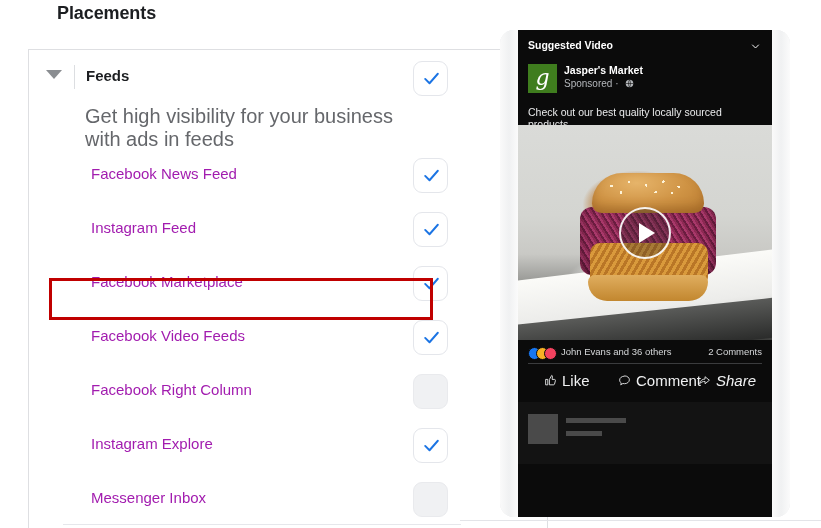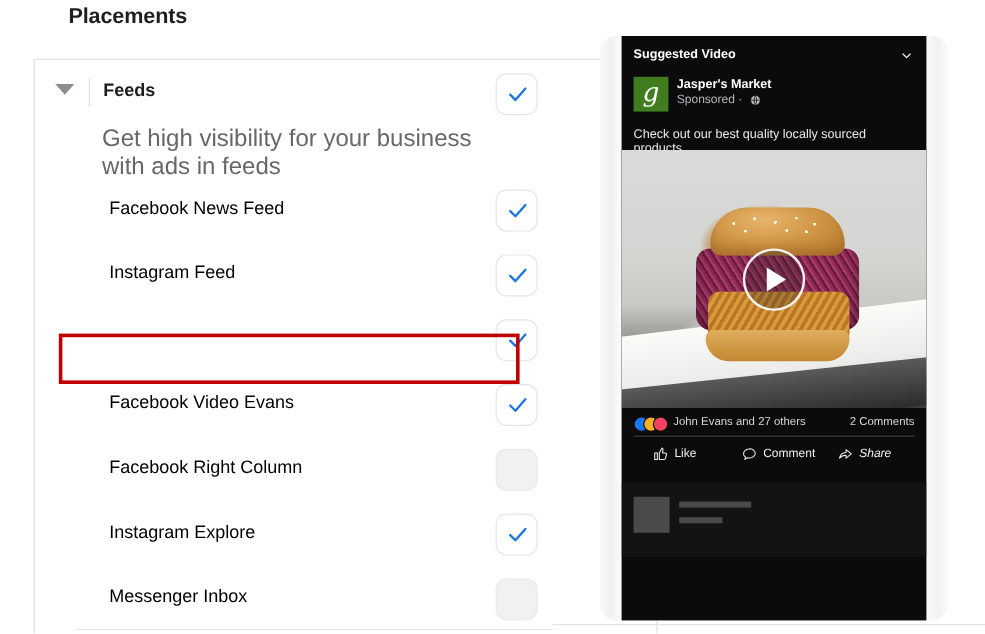--- a/index.html
+++ b/index.html
@@ -109,21 +109,21 @@
     position: absolute;
     left: 0;
     width: 433px;
     height: 54px;
   }
   .placement-label {
     position: absolute;
     left: 62px;
     top: 16px;
     font-size: 15px;
-    color: #000000;
+    color: #a21caf;
     white-space: nowrap;
   }
   .placement-row .checkbox {
     left: 384px;
     top: 9px;
   }
 
   #row-divider {
     position: absolute;
     left: 34px; top: 474px;
@@ -392,21 +392,21 @@
     position: absolute;
     left: 0; top: 338px;
     width: 254px; height: 26px;
   }
   .action-item {
     position: absolute;
     top: 4px;
     display: flex;
     align-items: center;
     gap: 5px;
-    font-size: 10px;
+    font-size: 15px;
     color: #f0f1f2;
   }
   #action-like    { left: 26px; }
   #action-comment { left: 100px; }
   #action-share   { left: 180px; font-style: italic; }
   .action-icon { width: 13px; height: 13px; }
 
   #next-post-stub {
     position: absolute;
     left: 0; top: 372px;
@@ -467,29 +467,30 @@
     <div class="placement-row" style="top:153px">
       <div class="placement-label">Instagram Feed</div>
       <div class="checkbox checked">
         <svg class="tick" viewBox="0 0 24 24" fill="none">
           <path d="M4 12.5 L9.5 18 L20 6" stroke="#1b74e4" stroke-width="2.4" stroke-linecap="round" stroke-linejoin="round"></path>
         </svg>
       </div>
     </div>
 
     <div class="placement-row" style="top:207px">
+      <div class="placement-label">Facebook Marketplace</div>
       <div class="checkbox checked">
         <svg class="tick" viewBox="0 0 24 24" fill="none">
           <path d="M4 12.5 L9.5 18 L20 6" stroke="#1b74e4" stroke-width="2.4" stroke-linecap="round" stroke-linejoin="round"></path>
         </svg>
       </div>
     </div>
 
     <div class="placement-row" style="top:261px">
-      <div class="placement-label">Facebook Video Evans</div>
+      <div class="placement-label">Facebook Video Feeds</div>
       <div class="checkbox checked">
         <svg class="tick" viewBox="0 0 24 24" fill="none">
           <path d="M4 12.5 L9.5 18 L20 6" stroke="#1b74e4" stroke-width="2.4" stroke-linecap="round" stroke-linejoin="round"></path>
         </svg>
       </div>
     </div>
 
     <div class="placement-row" style="top:315px">
       <div class="placement-label">Facebook Right Column</div>
       <div class="checkbox unchecked"></div>
@@ -558,21 +559,21 @@
         </div>
         <div id="play-button">
           <div id="play-triangle"></div>
         </div>
       </div>
 
       <div id="engagement-bar">
         <div id="reaction-like" class="reaction-pip"></div>
         <div id="reaction-wow" class="reaction-pip"></div>
         <div id="reaction-love" class="reaction-pip"></div>
-        <div id="engagement-text">John Evans and 27 others</div>
+        <div id="engagement-text">John Evans and 36 others</div>
         <div id="comments-count">2 Comments</div>
       </div>
       <div id="engagement-rule"></div>
 
       <div id="action-bar">
         <div id="action-like" class="action-item">
           <svg class="action-icon" viewBox="0 0 24 24" fill="none">
             <path d="M7 10v10H3V10h4zm3 0 4.2-7.4c.8.2 1.6 1 1.4 2.2L15 10h4.4c1.2 0 2 1.1 1.7 2.2l-1.7 6.4c-.2.9-1 1.4-1.9 1.4H10V10z" stroke="#f0f1f2" stroke-width="1.6" stroke-linejoin="round"></path>
           </svg>
           <span>Like</span>

